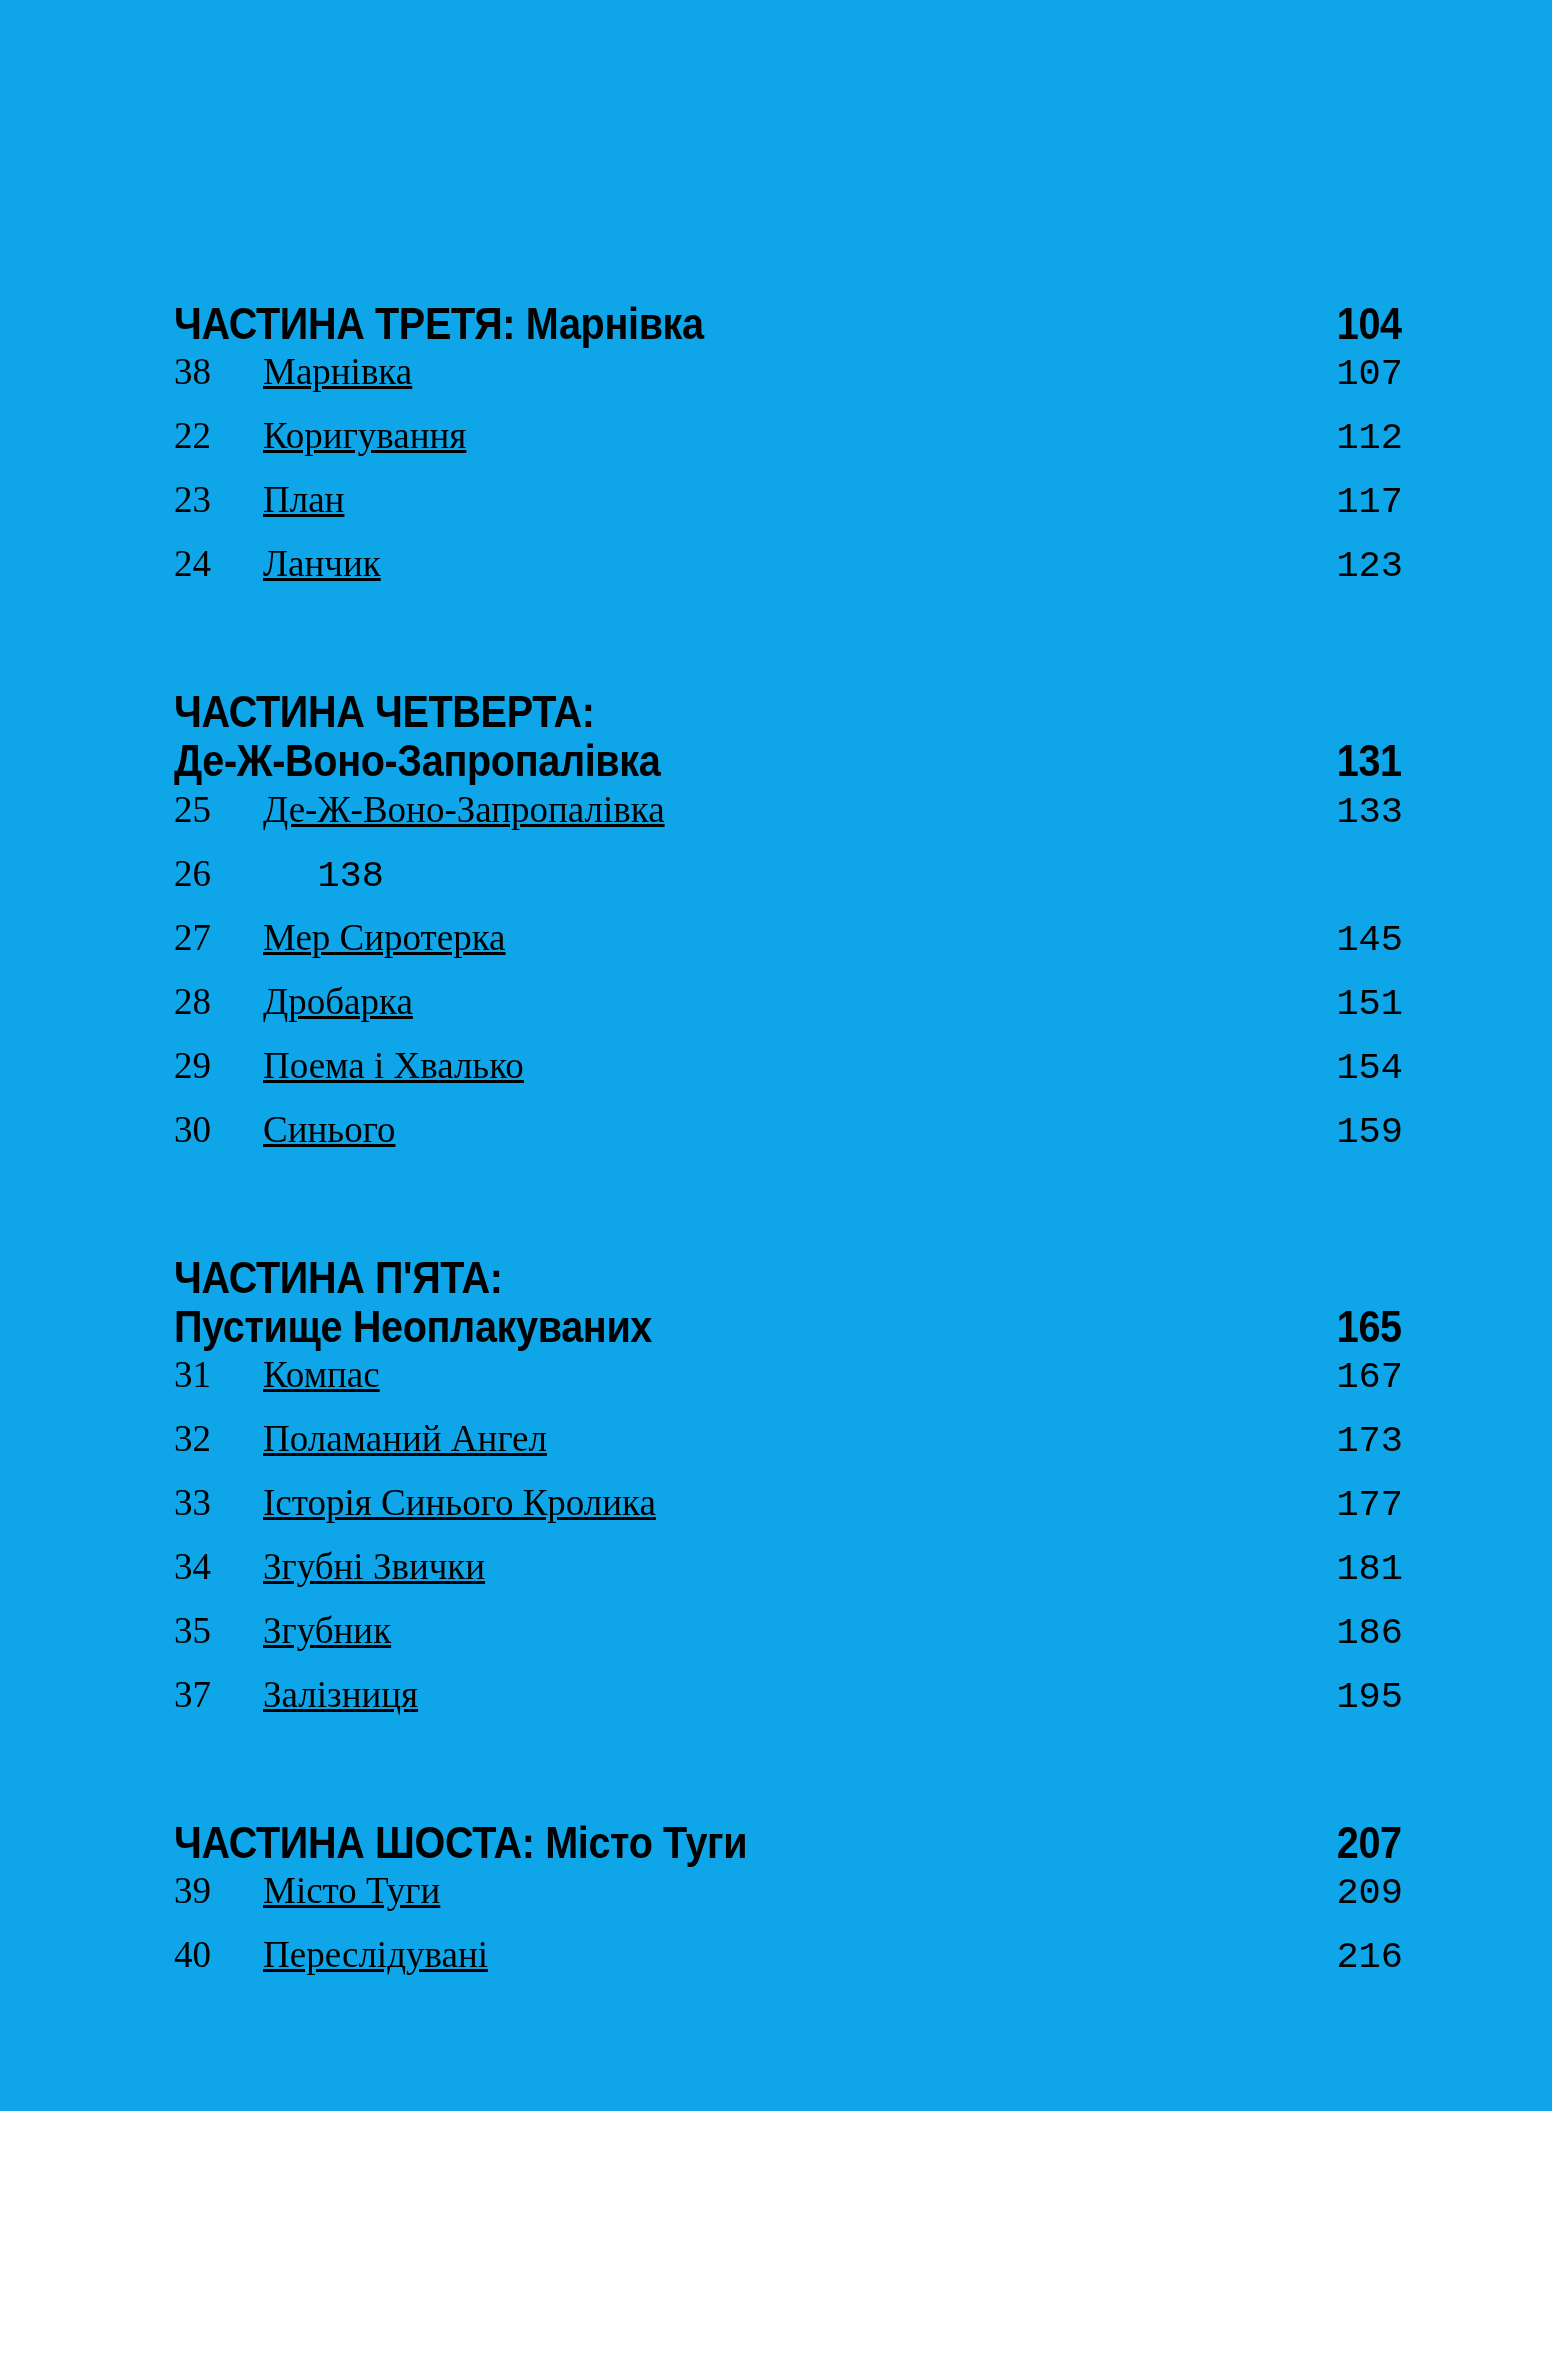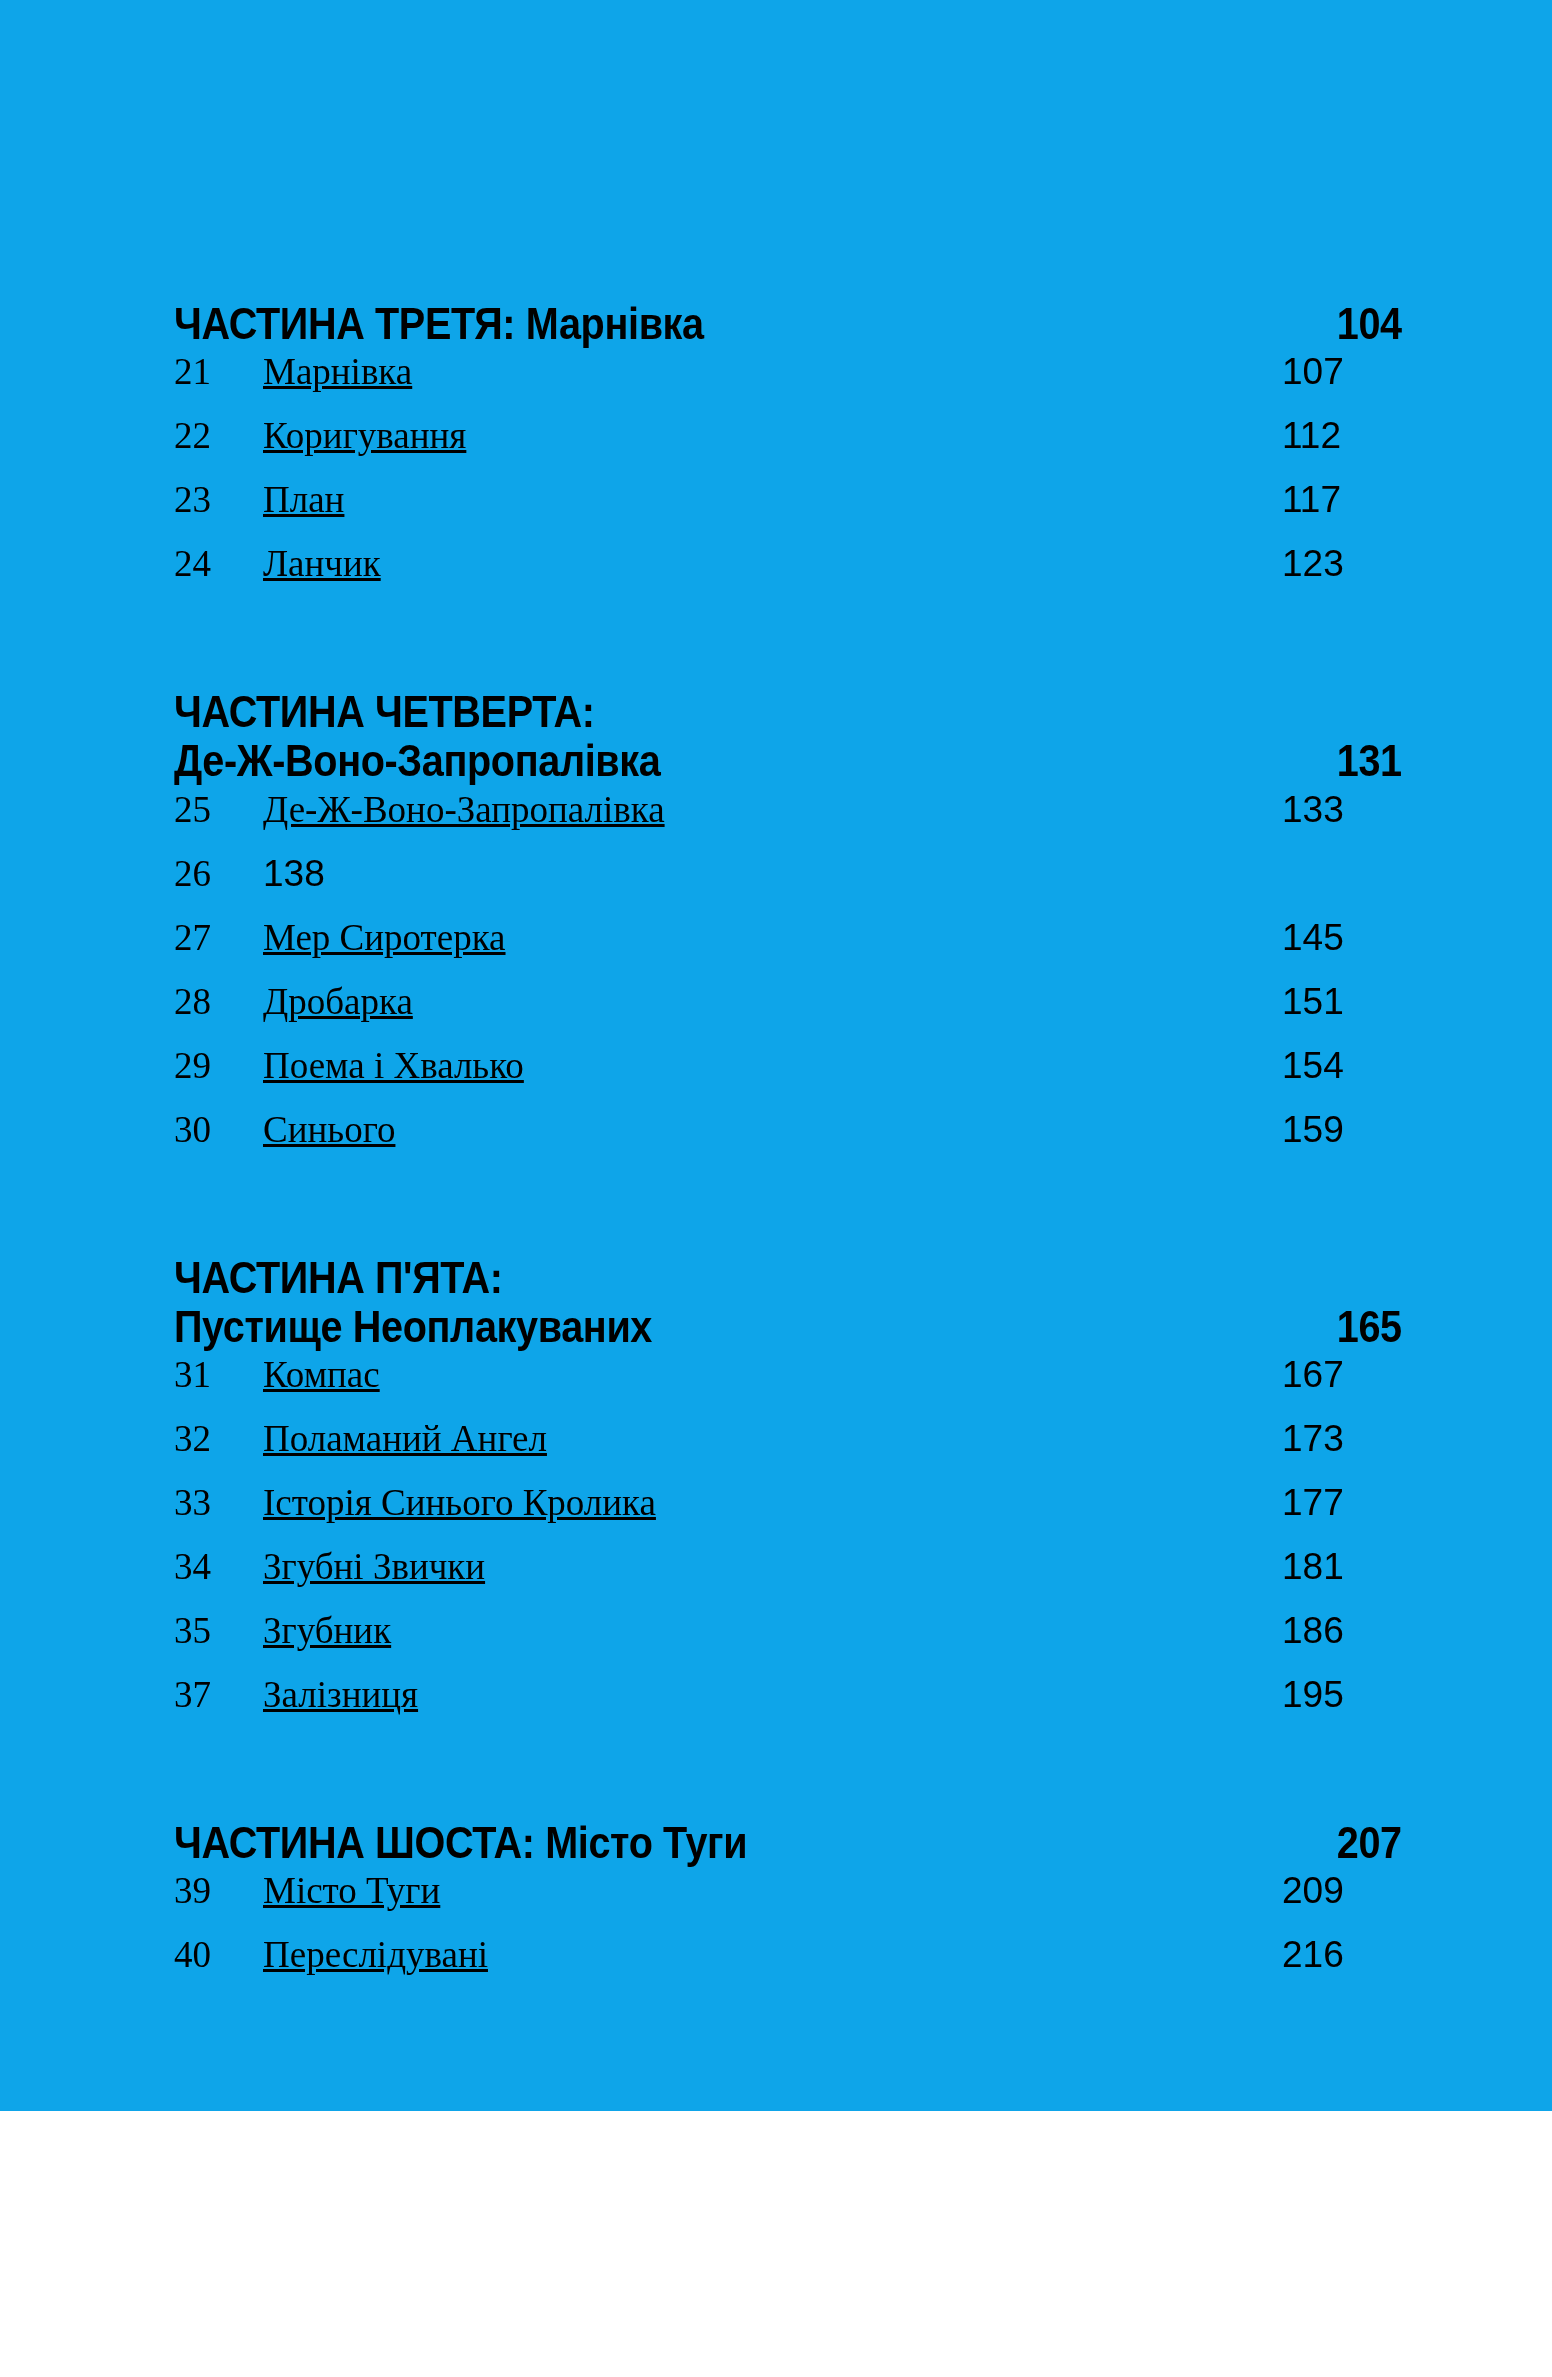--- a/index.html
+++ b/index.html
@@ -89,21 +89,22 @@
   .chapter-row .ch-title {
     flex: 1 1 auto;
     text-align: left;
     font-family: "Liberation Serif", "DejaVu Serif", serif;
     white-space: nowrap;
     text-decoration: underline;
   }
 
   .chapter-row .ch-page {
     flex: 0 0 121px;
-    font-family: Liberation Sans, sans-serif;
+    text-align: right;
+    font-family: Liberation Mono, monospace;
   }
 
   
   .chapter-list {
     margin-top: 4.9px;
   }
 
   
   .folio {
     position: absolute;
@@ -122,21 +123,21 @@
 
   <div class="toc">
 
   <div class="part-block">
         <div class="part-heading">
           <span class="ph-title">ЧАСТИНА ТРЕТЯ: Марнівка</span>
           <span class="ph-page">104</span>
         </div>
         <div class="chapter-list">
           <div class="chapter-row">
-            <span class="ch-num">21</span>
+            <span class="ch-num">38</span>
             <span class="ch-title">Марнівка</span>
             <span class="ch-page">107</span>
           </div>
           <div class="chapter-row">
             <span class="ch-num">22</span>
             <span class="ch-title">Коригування</span>
             <span class="ch-page">112</span>
           </div>
           <div class="chapter-row">
             <span class="ch-num">23</span>

